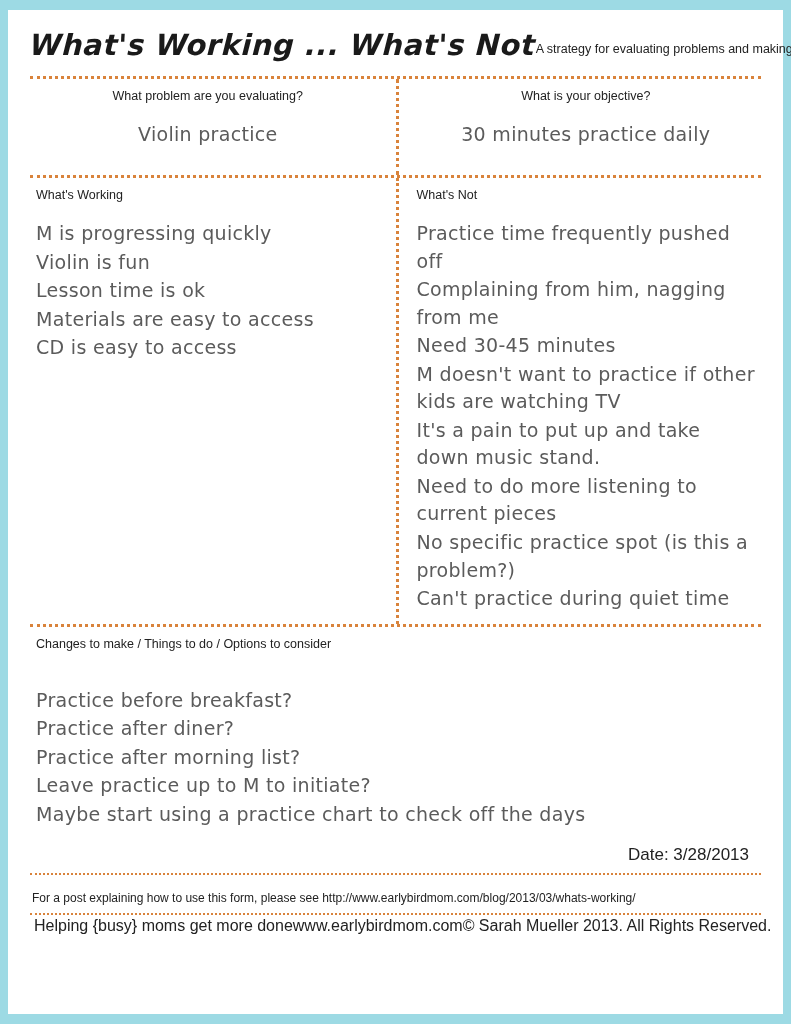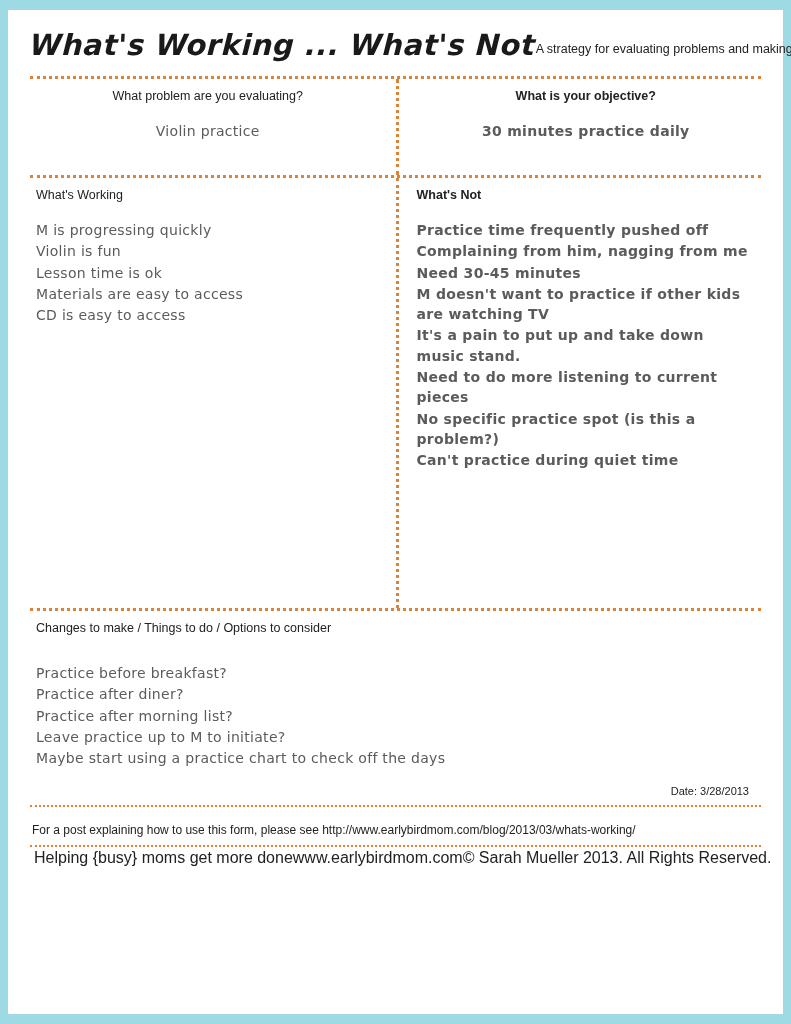--- a/index.html
+++ b/index.html
@@ -74,51 +74,50 @@
     position: relative;
   }
   .col.left {
     width: 50%;
     padding: 10px 16px 10px 6px;
   }
   .col.right {
     width: 50%;
     padding: 10px 6px 10px 18px;
     border-left: 3px dotted #d9833b;
-    font-weight: bold;
   }
   .field-label {
     font-size: 12.5px;
     color: #222222;
     margin-bottom: 18px;
   }
   .hand {
     font-family: "DejaVu Sans", sans-serif;
-    font-size: 14px;
+    font-size: 19px;
     color: #5b5b5b;
     line-height: 1.45;
     letter-spacing: 0.3px;
   }
   .value-line {
     margin: 0 0 1px 0;
   }
 
   .row-top .col { min-height: 96px; text-align: center; }
   .row-mid .col { min-height: 430px; }
 
   .row-bottom {
     padding: 10px 6px 0 6px;
   }
   .row-bottom .field-label {
-    margin-bottom: 28px;
+    margin-bottom: 36px;
   }
 
   .date-line {
     text-align: right;
-    font-size: 11px;
+    font-size: 17px;
     color: #222222;
     padding: 16px 6px 8px 0;
   }
 
   
   .footer {
     padding-top: 8px;
   }
   .footer-line1 {
     font-size: 12px;

